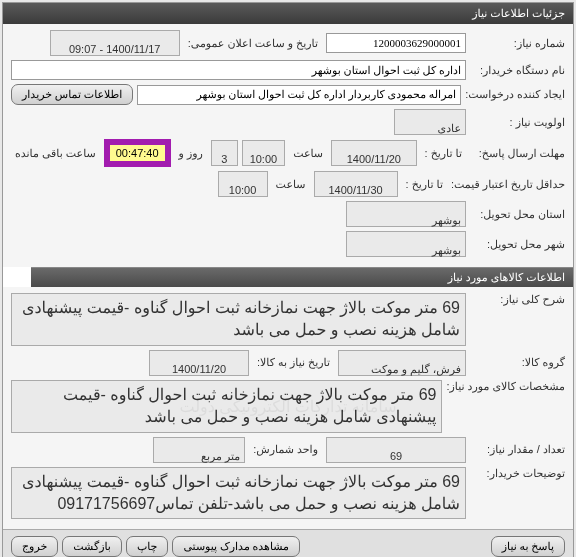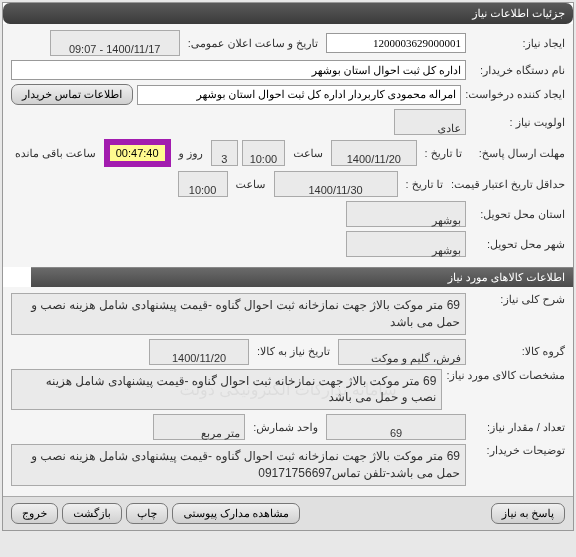--- a/index.html
+++ b/index.html
@@ -16,21 +16,20 @@
   background: #fff;
   border: 1px solid #999;
   margin: 2px;
 }
 .title-bar {
   background: linear-gradient(to bottom, #5a5a5a, #3a3a3a);
   color: #fff;
   padding: 4px 8px;
   font-size: 11px;
   text-align: right;
-  border-radius: 7px;
 }
 .section-header {
   background: linear-gradient(to bottom, #6a6a6a, #4a4a4a);
   color: #fff;
   padding: 3px 8px;
   font-size: 11px;
   text-align: right;
   border-top: 1px solid #888;
   margin-left: 28px;
 }
@@ -70,21 +69,21 @@
   background: #eaeaea;
   padding: 12px 4px;
   font-size: 11px;
   height: 20px;
   color: #333;
 }
 .textarea-ro {
   border: 1px solid #aaa;
   background: #eaeaea;
   padding: 3px 5px;
-  font-size: 12px;
+  font-size: 16px;
   color: #333;
   line-height: 1.4;
   min-height: 28px;
 }
 .btn {
   border: 1px solid #777;
   background: linear-gradient(to bottom, #f0f0f0, #d0d0d0);
   padding: 3px 10px;
   font-size: 11px;
   font-family: Tahoma;
@@ -122,21 +121,21 @@
 </style>
 </head>
 <body>
 
 <div class="window">
   <div class="title-bar">جزئیات اطلاعات نیاز</div>
 
   <div class="form-area">
 
     <div class="row">
-      <span class="label">ایجاد نیاز:</span>
+      <span class="label">شماره نیاز:</span>
       <input class="input" style="width: 140px;" value="1200003629000001">
       <span class="label-sm">تاریخ و ساعت اعلان عمومی:</span>
       <span class="input-ro" style="width:130px;text-align:center">1400/11/17 - 09:07</span>
     </div>
 
     <div class="row">
       <span class="label">نام دستگاه خریدار:</span>
       <input class="input" style="flex: 1 1 0%;" value="اداره کل ثبت احوال استان بوشهر">
     </div>
 
@@ -159,21 +158,21 @@
       <span class="input-ro" style="width:50px;text-align:center">10:00</span>
       <span class="input-ro" style="width:30px;text-align:center">3</span>
       <span class="label-sm">روز و</span>
       <span class="highlight" style="width:70px;text-align:center">00:47:40</span>
       <span class="label-sm">ساعت باقی مانده</span>
     </div>
 
     <div class="row">
       <span class="label" style="min-width:95px">حداقل تاریخ اعتبار قیمت:</span>
       <span class="label-sm">تا تاریخ :</span>
-      <span class="input-ro" style="width:124px;text-align:center">1400/11/30</span>
+      <span class="input-ro" style="width:84px;text-align:center">1400/11/30</span>
       <span class="label-sm">ساعت</span>
       <span class="input-ro" style="width:50px;text-align:center">10:00</span>
     </div>
 
     <div class="row">
       <span class="label">استان محل تحویل:</span>
       <span class="input-ro" style="width:120px">بوشهر</span>
     </div>
 
     <div class="row">

